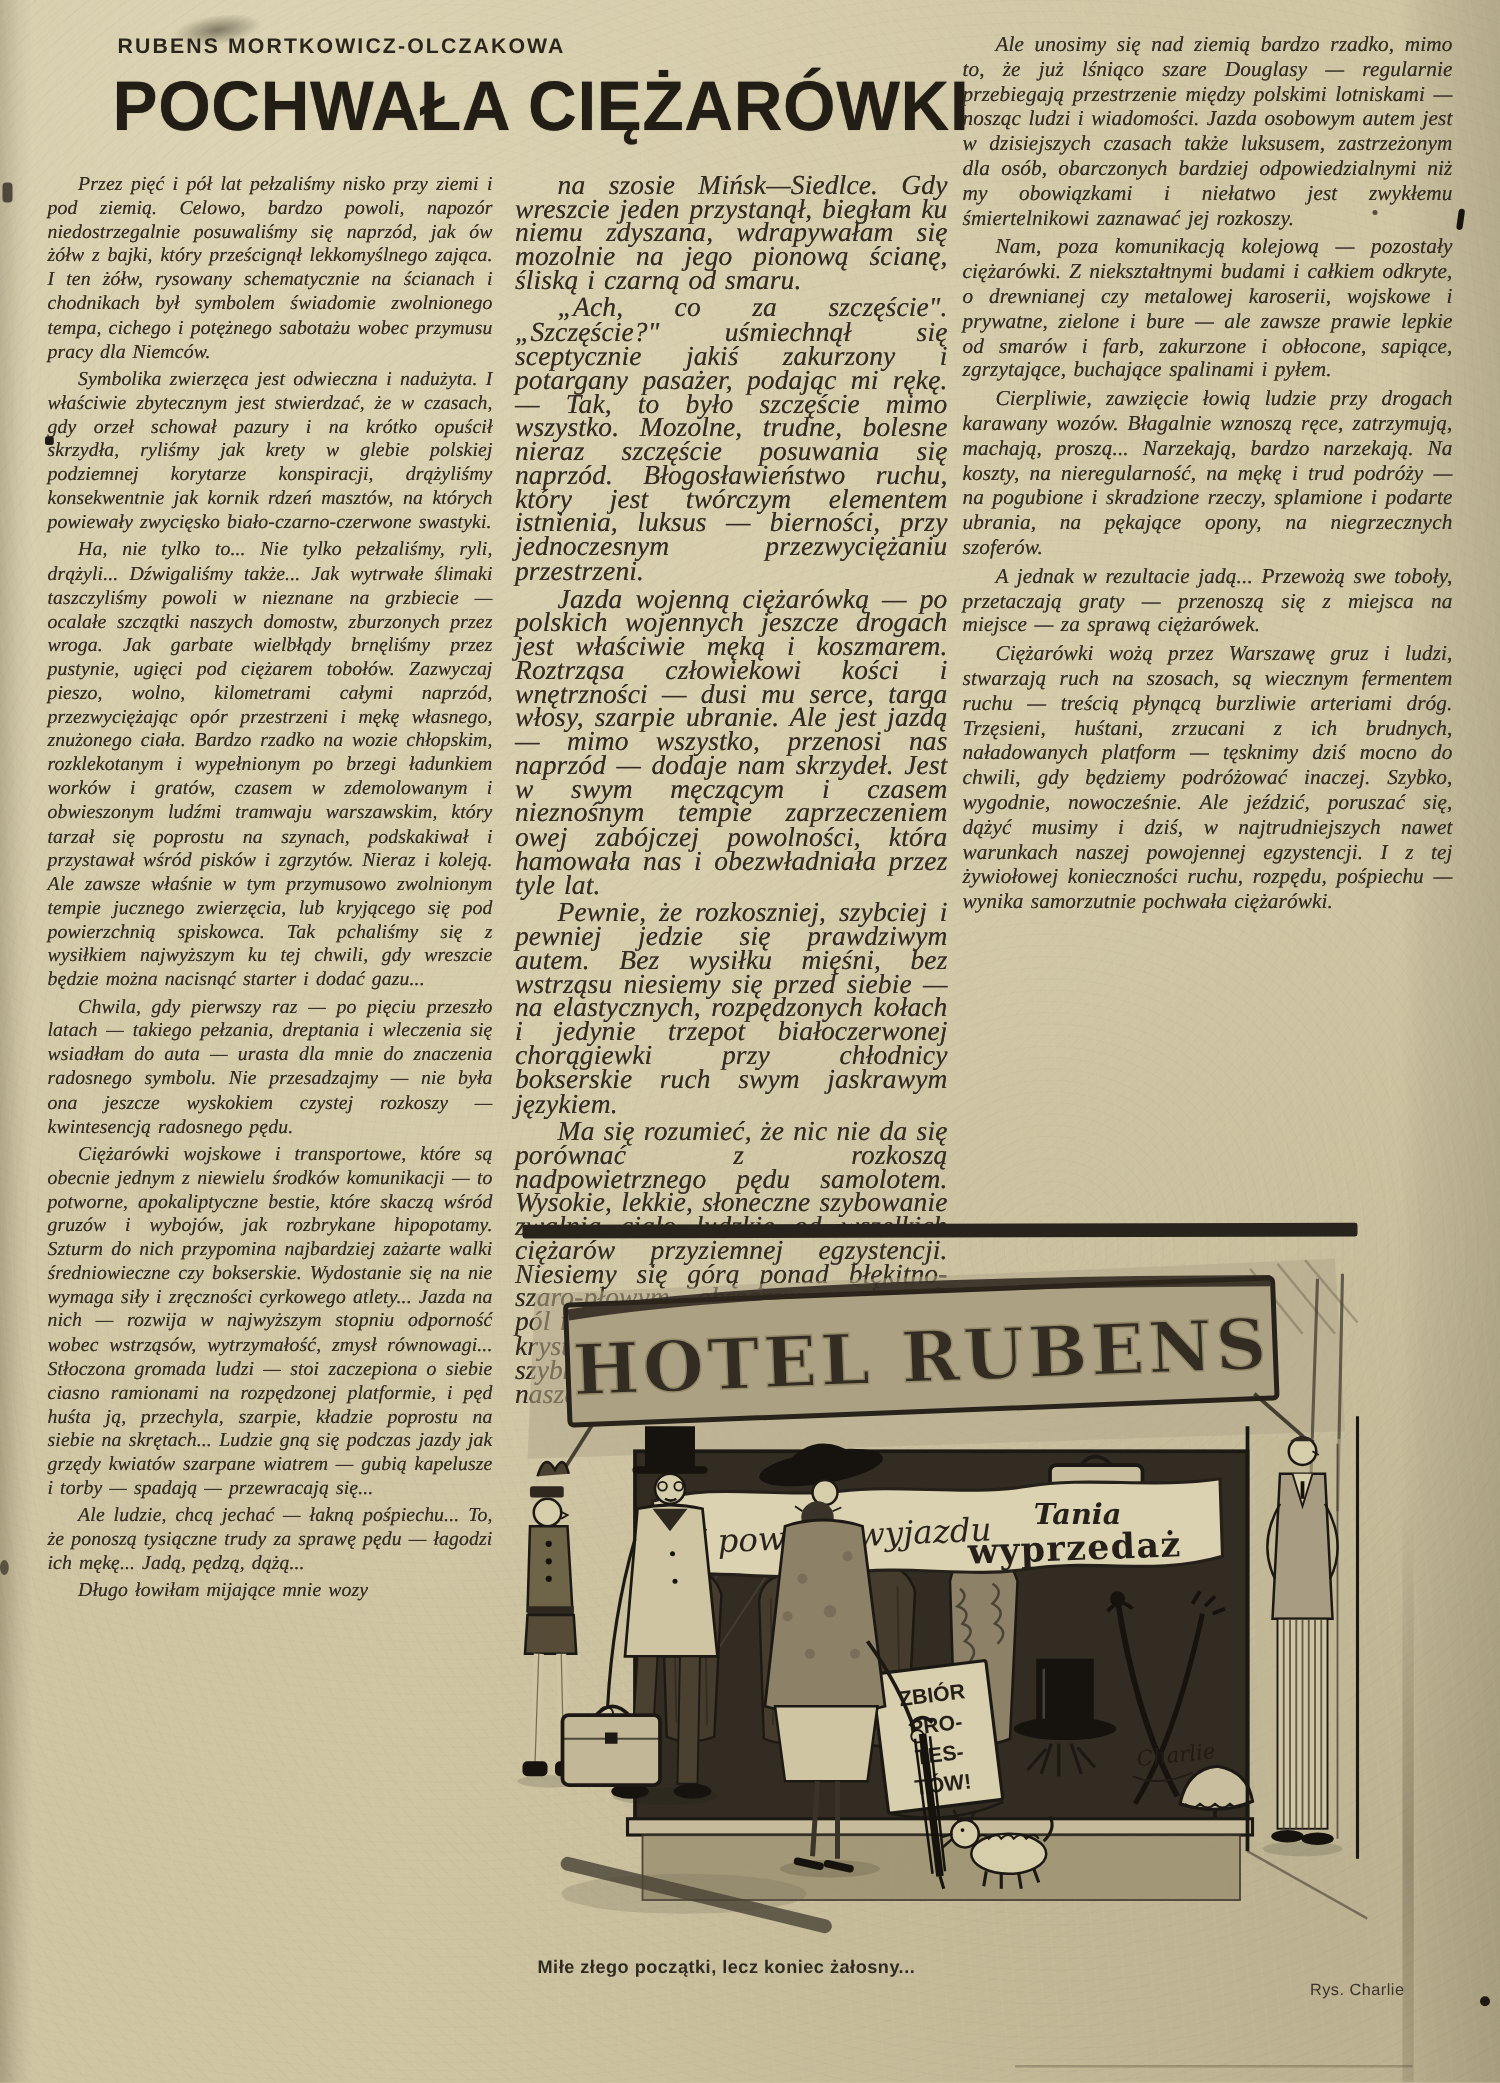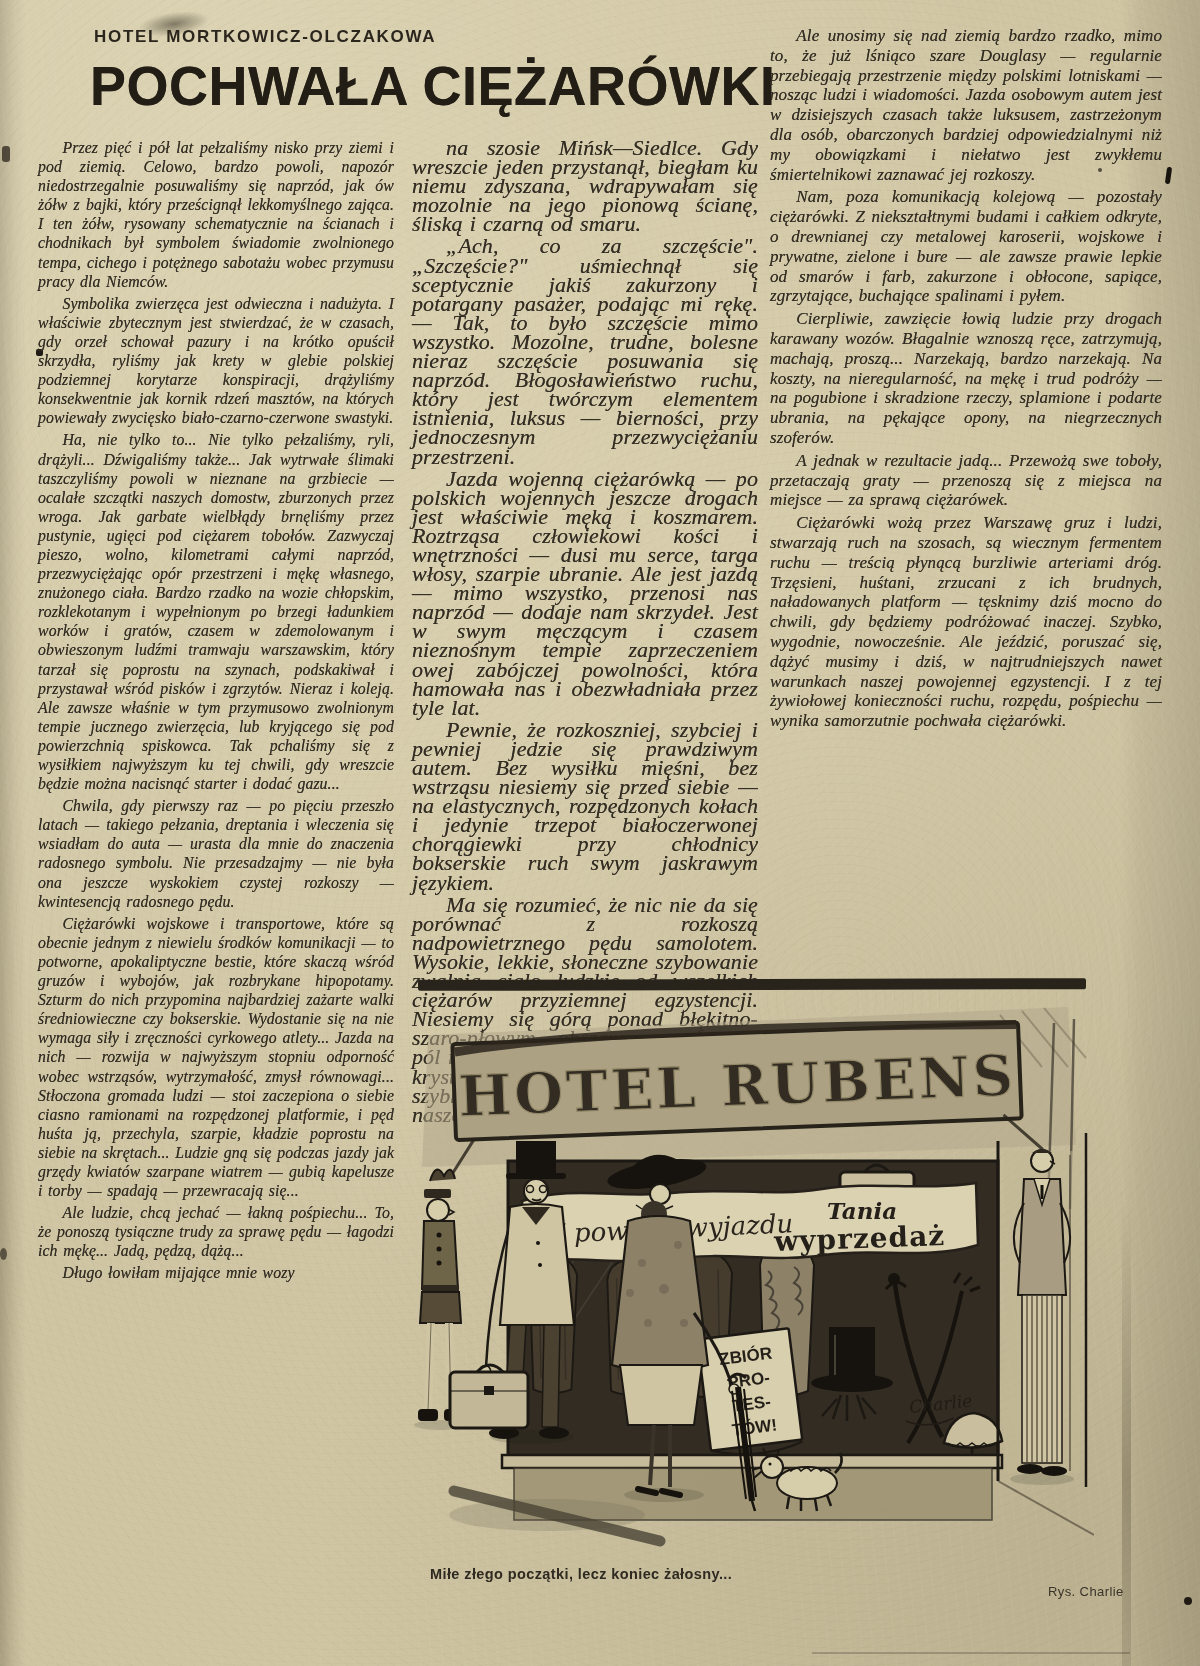--- a/index.html
+++ b/index.html
@@ -78,21 +78,21 @@
 <div class="smudge"></div>
 <div class="ink-tick"></div>
 <div class="edge-shade"></div>
 <div class="corner-line-h"></div>
 <div class="speck" style="left:36px;top:349px;width:7px;height:7px;border-radius:2px;"></div>
 <div class="speck" style="left:2px;top:146px;width:8px;height:16px;border-radius:3px;opacity:.7;"></div>
 <div class="speck" style="left:0px;top:1248px;width:7px;height:12px;opacity:.6;"></div>
 <div class="speck" style="left:1184px;top:1597px;width:8px;height:8px;"></div>
 <div class="speck" style="left:1098px;top:168px;width:4px;height:4px;opacity:.7;"></div>
 
-<div class="author">HOTEL MORTKOWICZ-OLCZAKOWA</div>
+<div class="author">RUBENS MORTKOWICZ-OLCZAKOWA</div>
 <div class="title">POCHWAŁA CIĘŻARÓWKI</div>
 
 <div class="col col1">
   <p>Przez pięć i pół lat pełzaliśmy nisko przy ziemi i pod ziemią. Celowo, bardzo powoli, napozór niedostrzegalnie posuwaliśmy się naprzód, jak ów żółw z bajki, który prześcignął lekkomyślnego zająca. I ten żółw, rysowany schematycznie na ścianach i chodnikach był symbolem świadomie zwolnionego tempa, cichego i potężnego sabotażu wobec przymusu pracy dla Niemców.</p>
   <p>Symbolika zwierzęca jest odwieczna i nadużyta. I właściwie zbytecznym jest stwierdzać, że w czasach, gdy orzeł schował pazury i na krótko opuścił skrzydła, ryliśmy jak krety w glebie polskiej podziemnej korytarze konspiracji, drążyliśmy konsekwentnie jak kornik rdzeń masztów, na których powiewały zwycięsko biało-czarno-czerwone swastyki.</p>
   <p>Ha, nie tylko to... Nie tylko pełzaliśmy, ryli, drążyli... Dźwigaliśmy także... Jak wytrwałe ślimaki taszczyliśmy powoli w nieznane na grzbiecie — ocalałe szczątki naszych domostw, zburzonych przez wroga. Jak garbate wielbłądy brnęliśmy przez pustynie, ugięci pod ciężarem tobołów. Zazwyczaj pieszo, wolno, kilometrami całymi naprzód, przezwyciężając opór przestrzeni i mękę własnego, znużonego ciała. Bardzo rzadko na wozie chłopskim, rozklekotanym i wypełnionym po brzegi ładunkiem worków i gratów, czasem w zdemolowanym i obwieszonym ludźmi tramwaju warszawskim, który tarzał się poprostu na szynach, podskakiwał i przystawał wśród pisków i zgrzytów. Nieraz i koleją. Ale zawsze właśnie w tym przymusowo zwolnionym tempie jucznego zwierzęcia, lub kryjącego się pod powierzchnią spiskowca. Tak pchaliśmy się z wysiłkiem najwyższym ku tej chwili, gdy wreszcie będzie można nacisnąć starter i dodać gazu...</p>
   <p>Chwila, gdy pierwszy raz — po pięciu przeszło latach — takiego pełzania, dreptania i wleczenia się wsiadłam do auta — urasta dla mnie do znaczenia radosnego symbolu. Nie przesadzajmy — nie była ona jeszcze wyskokiem czystej rozkoszy — kwintesencją radosnego pędu.</p>
   <p>Ciężarówki wojskowe i transportowe, które są obecnie jednym z niewielu środków komunikacji — to potworne, apokaliptyczne bestie, które skaczą wśród gruzów i wybojów, jak rozbrykane hipopotamy. Szturm do nich przypomina najbardziej zażarte walki średniowieczne czy bokserskie. Wydostanie się na nie wymaga siły i zręczności cyrkowego atlety... Jazda na nich — rozwija w najwyższym stopniu odporność wobec wstrząsów, wytrzymałość, zmysł równowagi... Stłoczona gromada ludzi — stoi zaczepiona o siebie ciasno ramionami na rozpędzonej platformie, i pęd huśta ją, przechyla, szarpie, kładzie poprostu na siebie na skrętach... Ludzie gną się podczas jazdy jak grzędy kwiatów szarpane wiatrem — gubią kapelusze i torby — spadają — przewracają się...</p>
   <p>Ale ludzie, chcą jechać — łakną pośpiechu... To, że ponoszą tysiączne trudy za sprawę pędu — łagodzi ich mękę... Jadą, pędzą, dążą...</p>
   <p>Długo łowiłam mijające mnie wozy</p>

